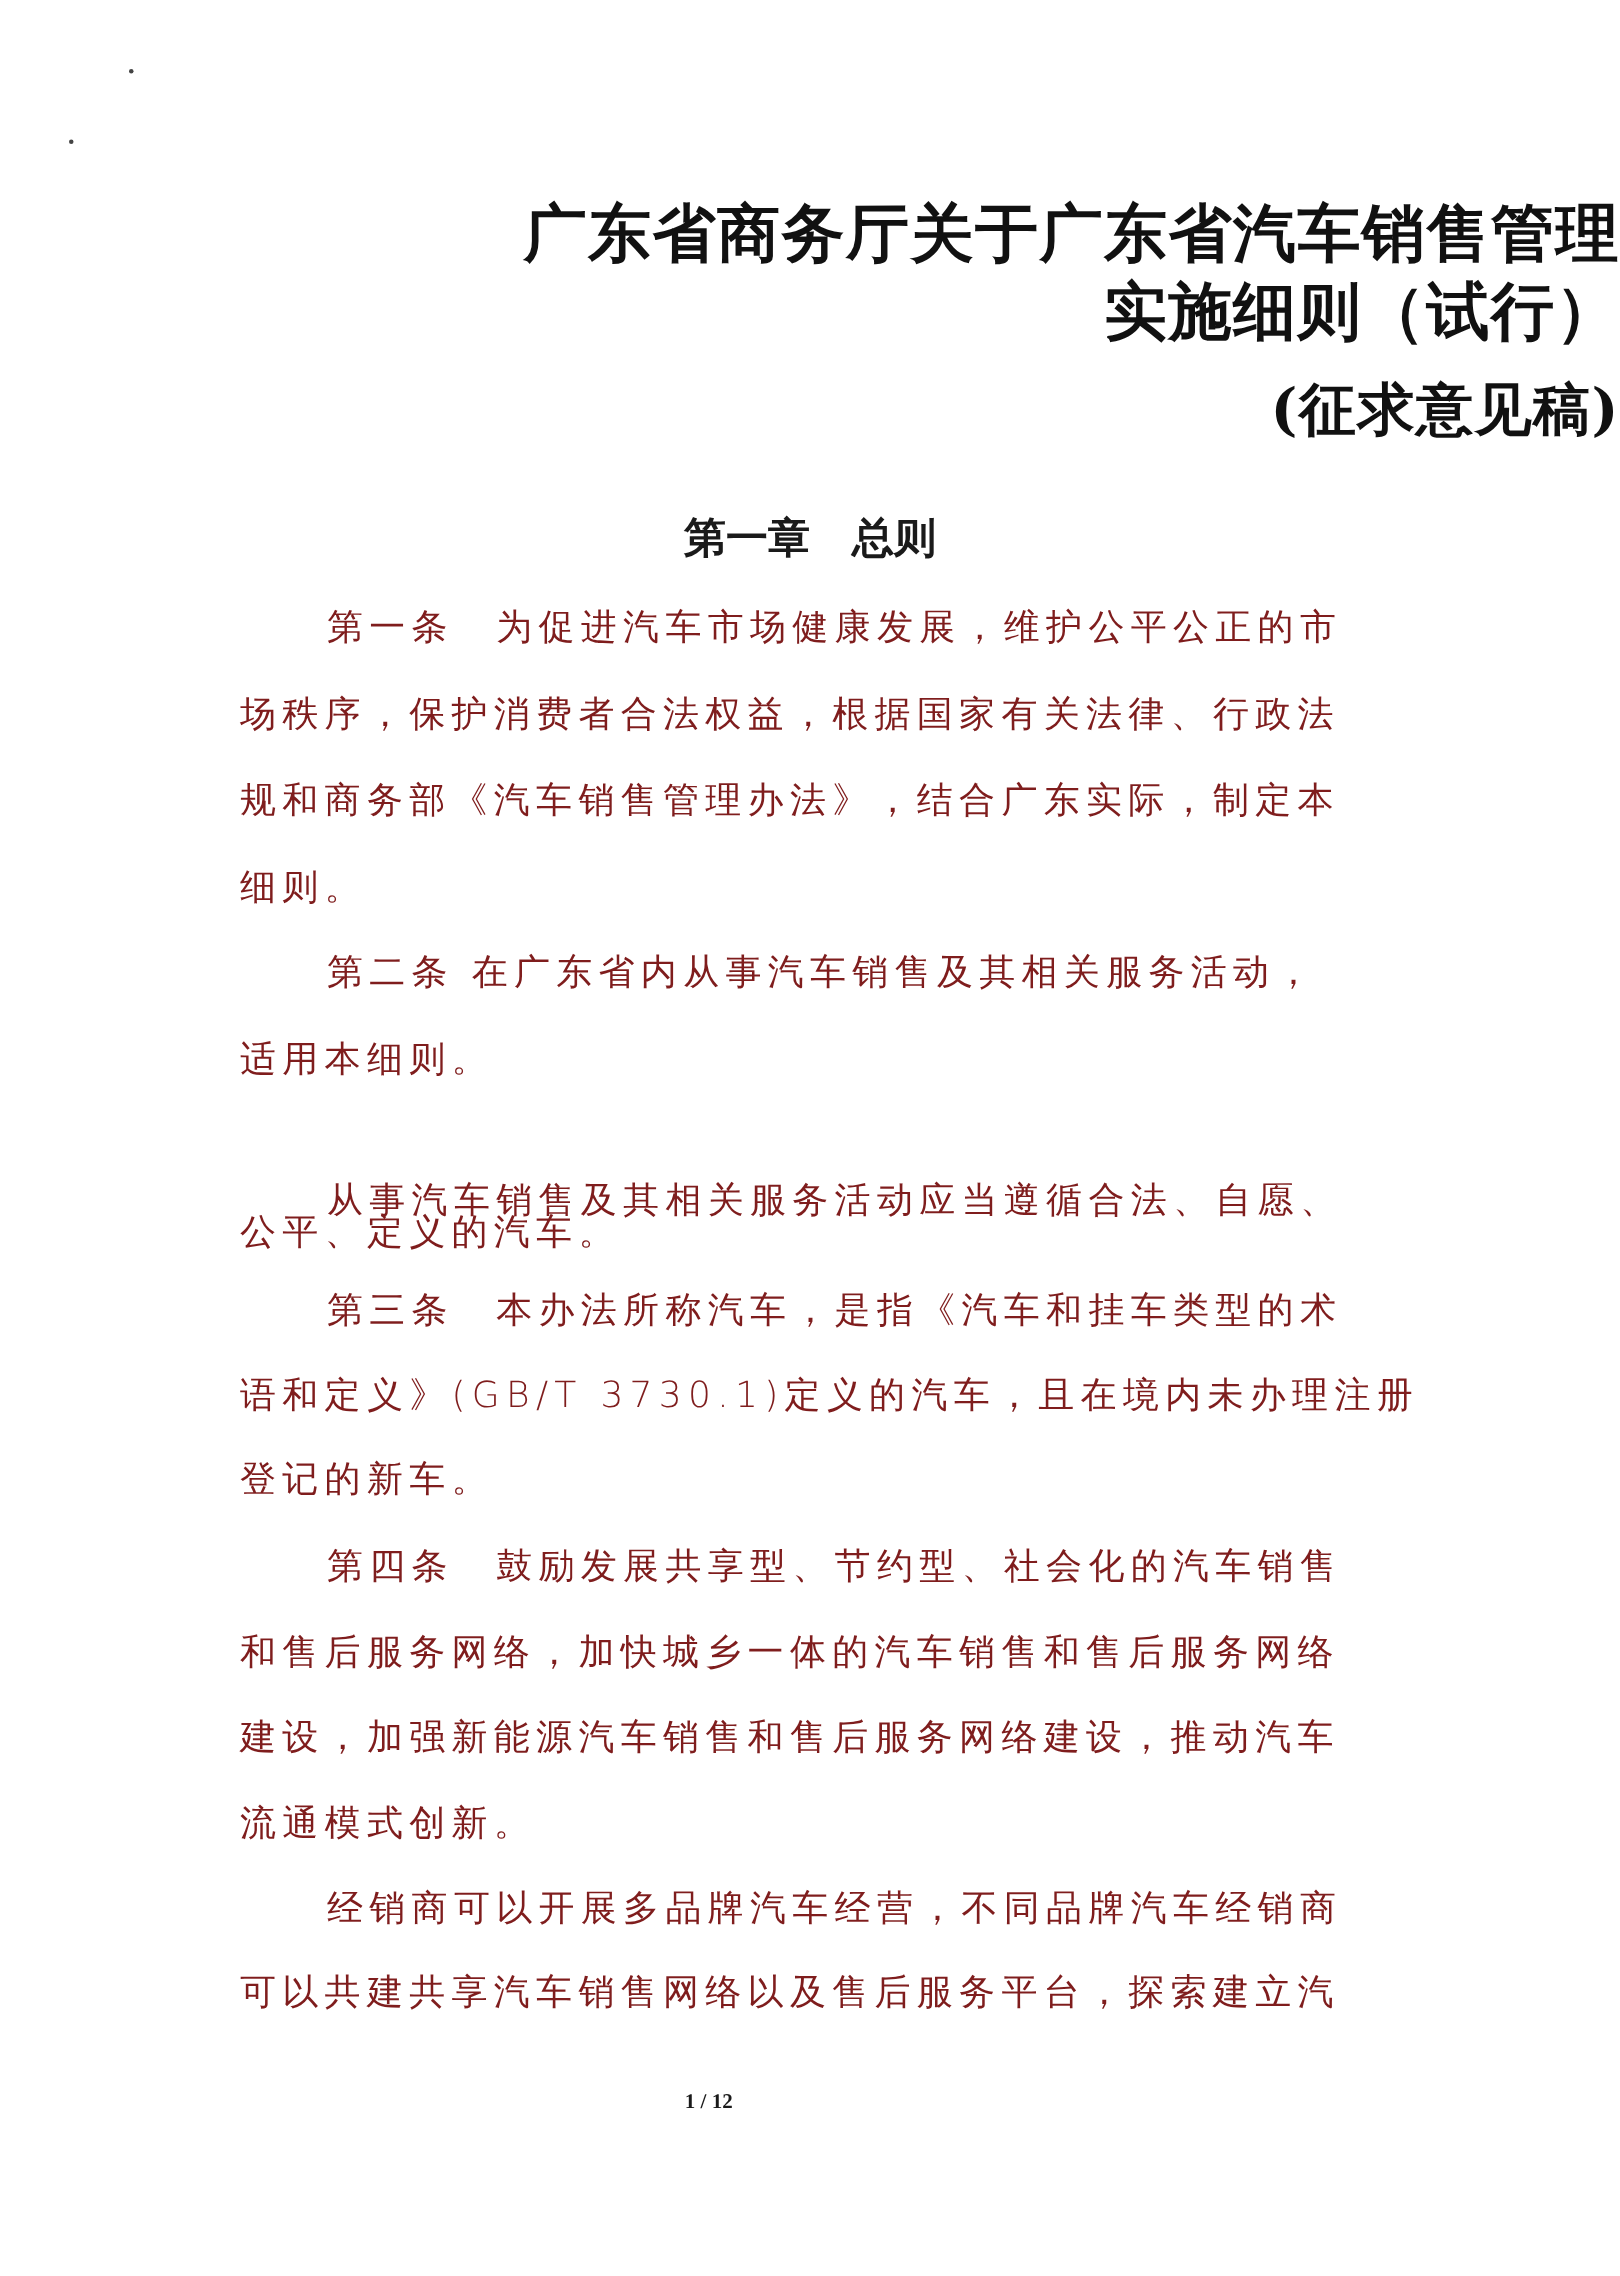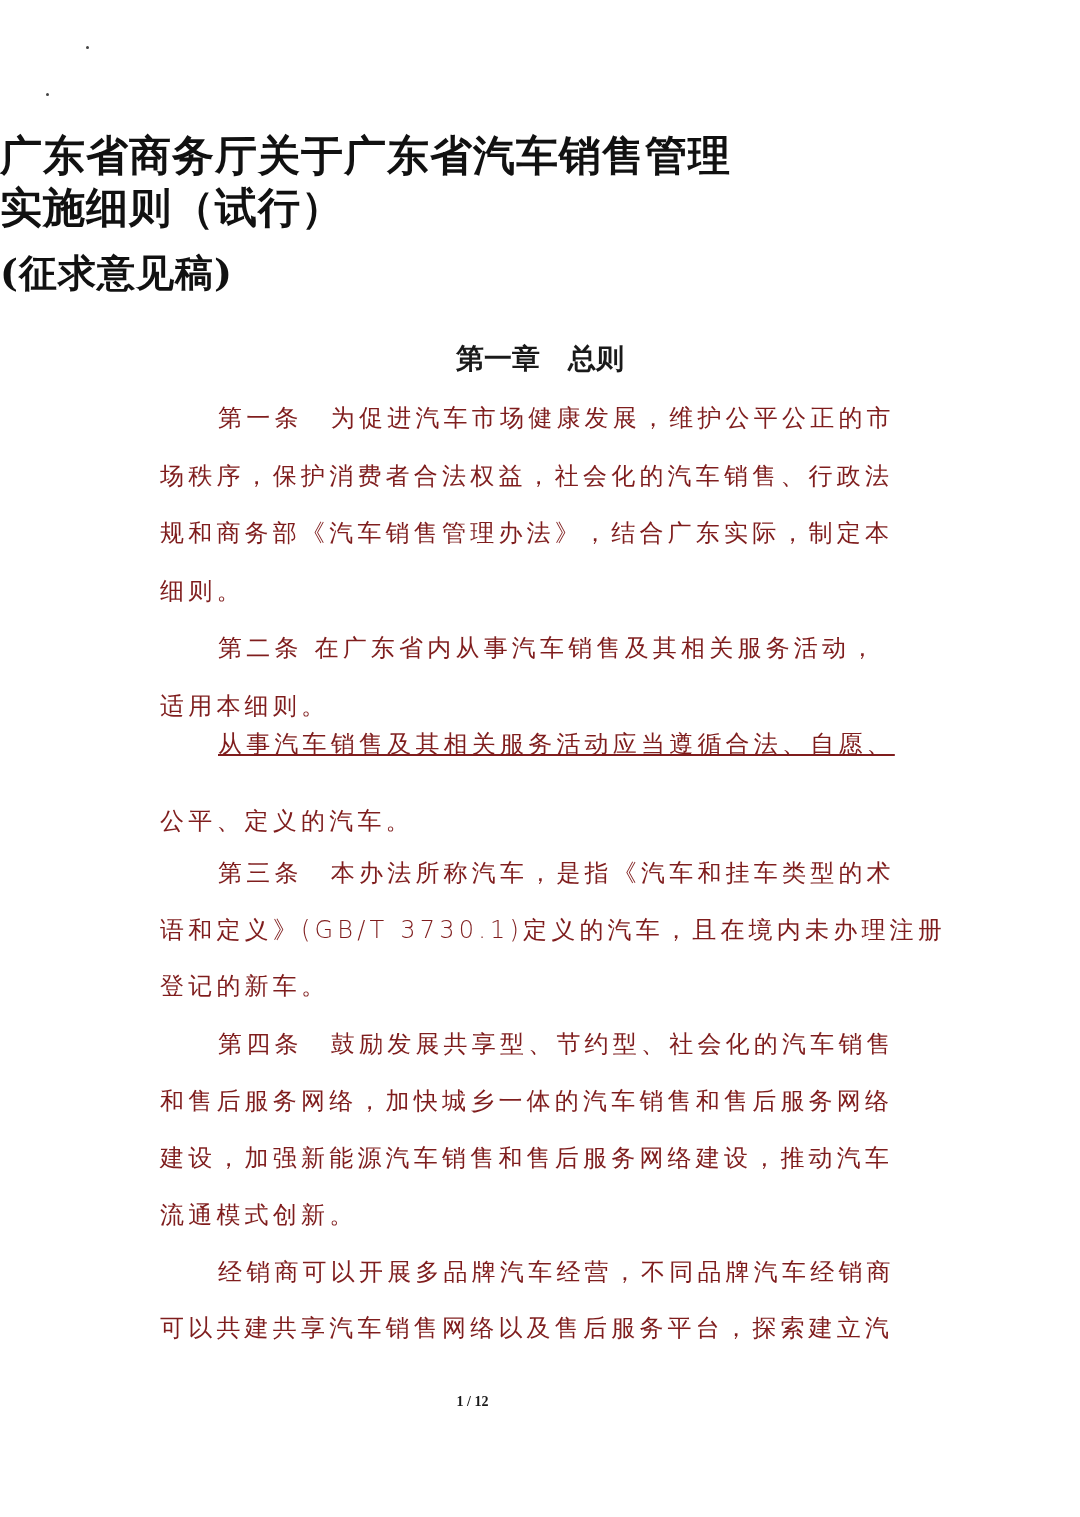--- a/index.html
+++ b/index.html
@@ -1,18 +1,18 @@
 <!DOCTYPE html>
 <html><head>
 <meta charset="utf-8">
 <style>
   html, body { margin: 0; padding: 0; background: #ffffff; }
   body { width: 1080px; height: 1517px; position: relative; overflow: hidden; color: #1a1a1a; font-family: "DejaVu Serif", "Liberation Serif", serif; }
   .mark { position: absolute; width: 3px; height: 3px; background: #444; border-radius: 50%; }
-  .title { position: absolute; left: 0; width: 1080px; text-align: left; font-weight: bold; color: #111; letter-spacing: 1px; }
+  .title { position: absolute; left: 0; width: 1080px; text-align: right; font-weight: bold; color: #111; letter-spacing: 1px; }
   .t1 { top: 128px; font-size: 42px; }
   .t2 { top: 180px; font-size: 42px; }
   .t3 { top: 248px; font-size: 38px; }
   .chapter { position: absolute; top: 340px; left: 0; width: 1080px; text-align: center; font-size: 28px; font-weight: bold; font-family: "DejaVu Sans", sans-serif; }
   .line { position: absolute; left: 160px; width: 760px; font-size: 24px; letter-spacing: 4.2px; white-space: nowrap; font-family: "DejaVu Sans", sans-serif; font-weight: 300; color: #7f1d1d; }
   .indent { left: 218px; width: 702px; }
   .footer { position: absolute; top: 1394px; left: 0; width: 945px; text-align: center; font-size: 14px; font-weight: bold; font-family: "Liberation Serif", serif; }
 </style>
 </head>
 <body>
@@ -21,27 +21,27 @@
   <span class="mark" style="left:86px;top:46px;"></span>
   <span class="mark" style="left:46px;top:93px;"></span>
 
   <div class="title t1">广东省商务厅关于广东省汽车销售管理</div>
   <div class="title t2">实施细则（试行）</div>
   <div class="title t3">(征求意见稿)</div>
 
   <div class="chapter">第一章　总则</div>
 
   <div class="line indent" style="top:402px;">第一条　为促进汽车市场健康发展，维护公平公正的市</div>
-  <div class="line" style="top:460px;">场秩序，保护消费者合法权益，社会化的汽车销售、行政法</div>
+  <div class="line" style="top:460px;">场秩序，保护消费者合法权益，根据国家有关法律、行政法</div>
   <div class="line" style="top:517px;">规和商务部《汽车销售管理办法》，结合广东实际，制定本</div>
   <div class="line" style="top:575px;">细则。</div>
 
   <div class="line indent" style="top:632px;">第二条 在广东省内从事汽车销售及其相关服务活动，</div>
   <div class="line" style="top:690px;">适用本细则。</div>
-  <div class="line indent" style="top:728px;text-decoration:underline;">从事汽车销售及其相关服务活动应当遵循合法、自愿、</div>
+  <div class="line indent" style="top:784px;">从事汽车销售及其相关服务活动应当遵循合法、自愿、</div>
   <div class="line" style="top:805px;">公平、定义的汽车。</div>
 
   <div class="line indent" style="top:857px;">第三条　本办法所称汽车，是指《汽车和挂车类型的术</div>
   <div class="line" style="top:914px;">语和定义》(GB/T 3730.1)定义的汽车，且在境内未办理注册</div>
   <div class="line" style="top:970px;">登记的新车。</div>
 
   <div class="line indent" style="top:1028px;">第四条　鼓励发展共享型、节约型、社会化的汽车销售</div>
   <div class="line" style="top:1085px;">和售后服务网络，加快城乡一体的汽车销售和售后服务网络</div>
   <div class="line" style="top:1142px;">建设，加强新能源汽车销售和售后服务网络建设，推动汽车</div>
   <div class="line" style="top:1199px;">流通模式创新。</div>

